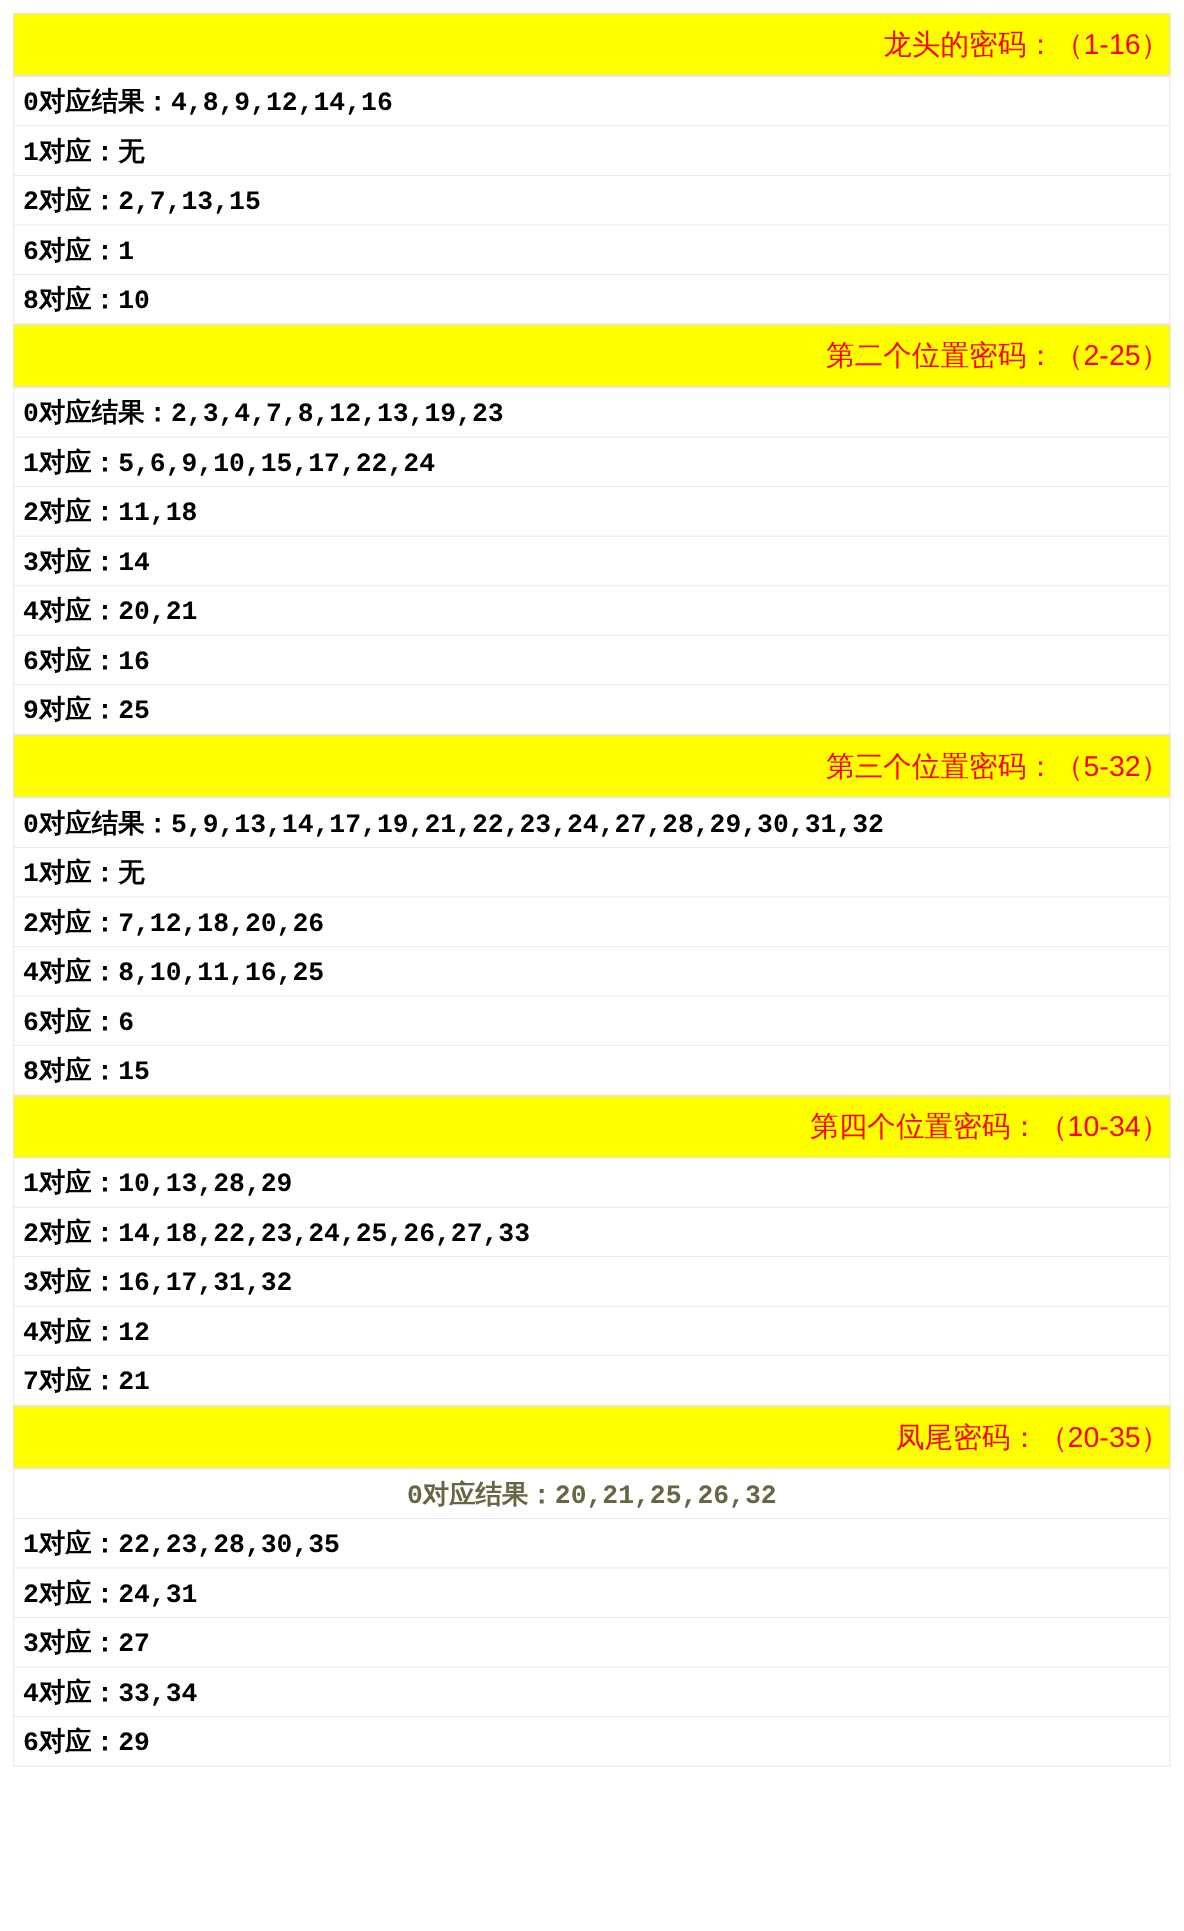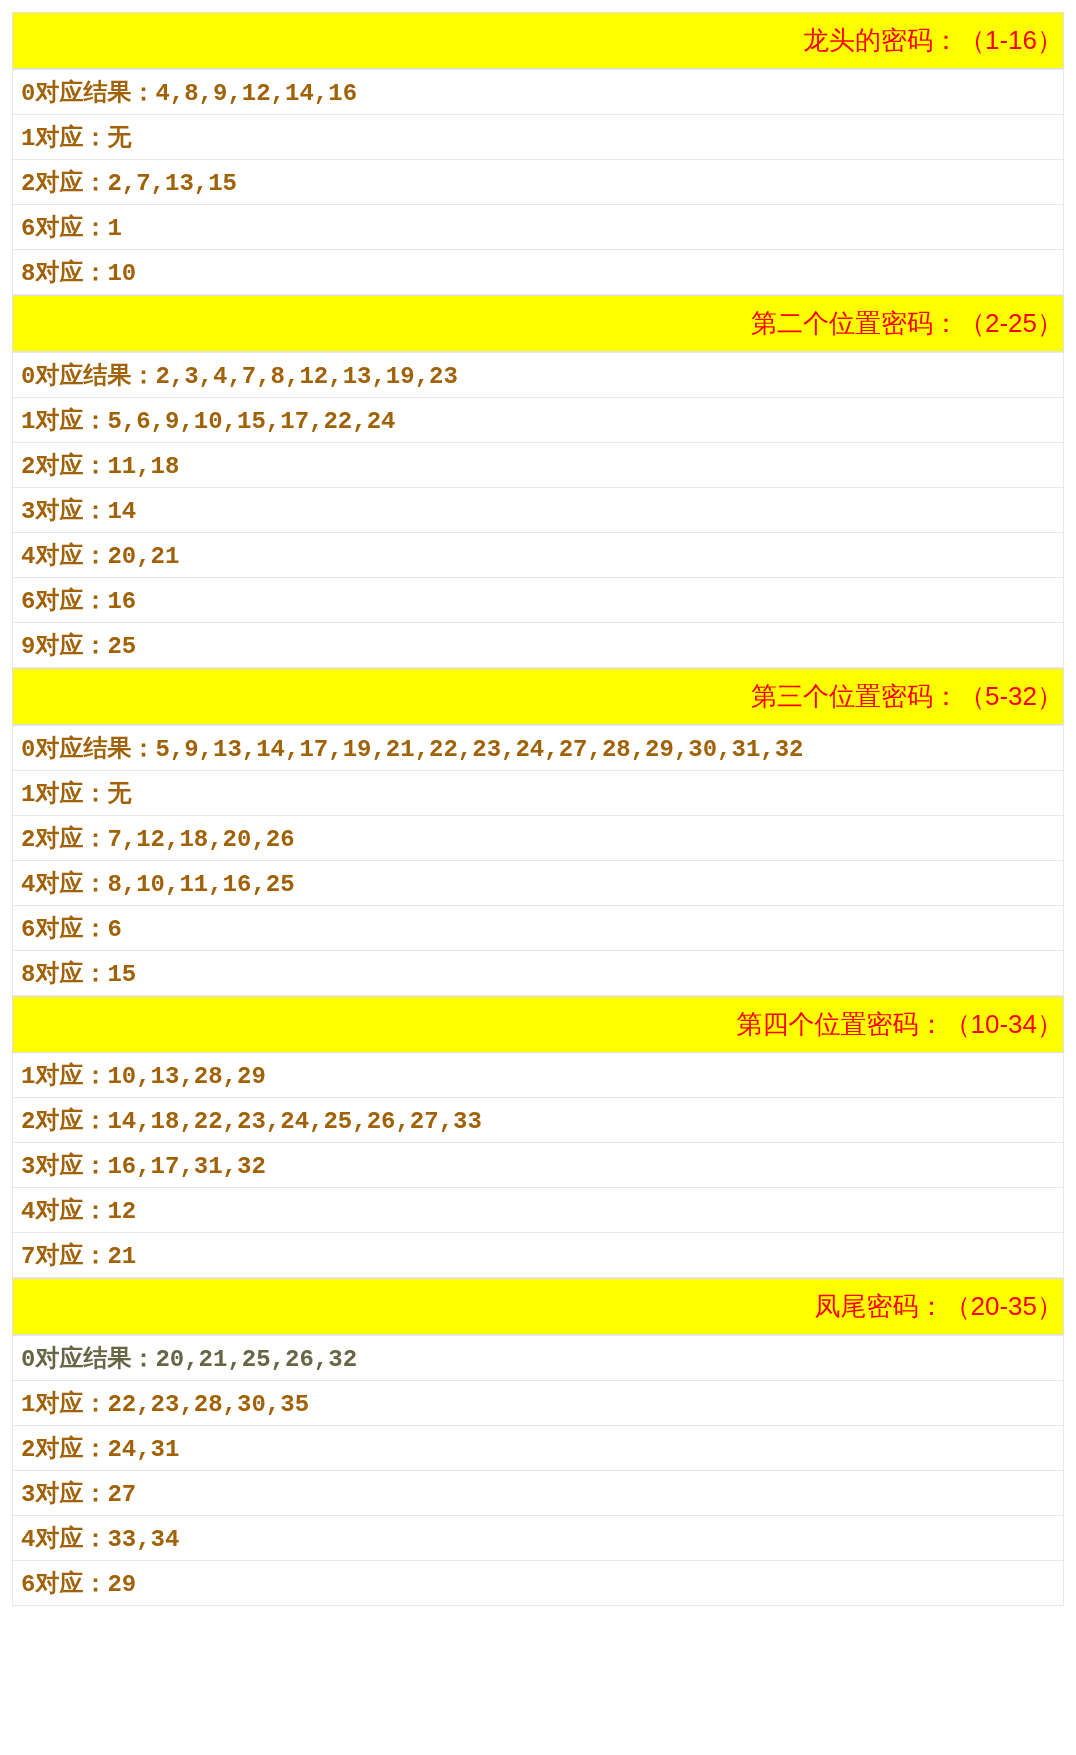--- a/index.html
+++ b/index.html
@@ -20,33 +20,34 @@
       background: #ffff00;
       color: #ff0000;
       text-align: right;
       font-size: 26px;
       font-weight: normal;
       padding: 10px 0;
       border: 1px solid #e0e0e0;
     }
     .data-row {
       background: #ffffff;
-      color: #a16207;
+      color: #000000;
       font-size: 24px;
       padding: 6px 8px;
       border: 1px solid #e8e8e8;
       border-top: none;
       font-family: "Consolas", "Courier New", monospace;
       font-weight: bold;
     }
     .data-row.first {
       border-top: 1px solid #e8e8e8;
     }
     .data-row.dim {
       color: #666644;
+      text-align: center;
     }
   </style>
 </head>
 <body>
 
 <div class="container">
   <div id="sections-root">
       <div class="section-header">龙头的密码：（1-16）</div>
       <div class="data-row first">0对应结果：4,8,9,12,14,16</div>
       <div class="data-row">1对应：无</div>

